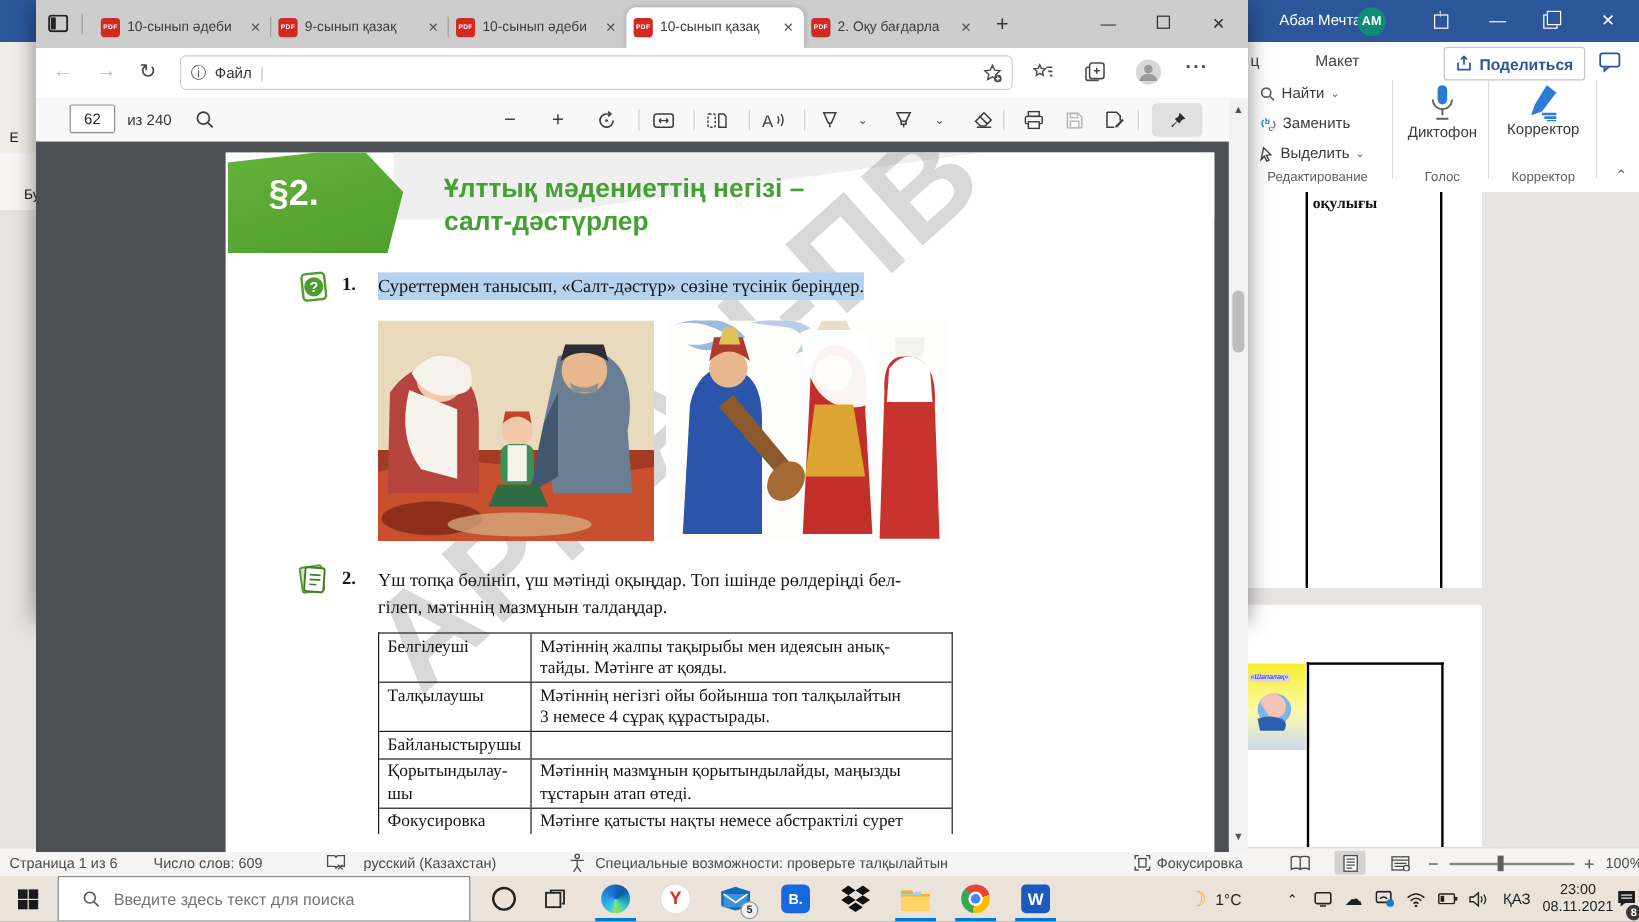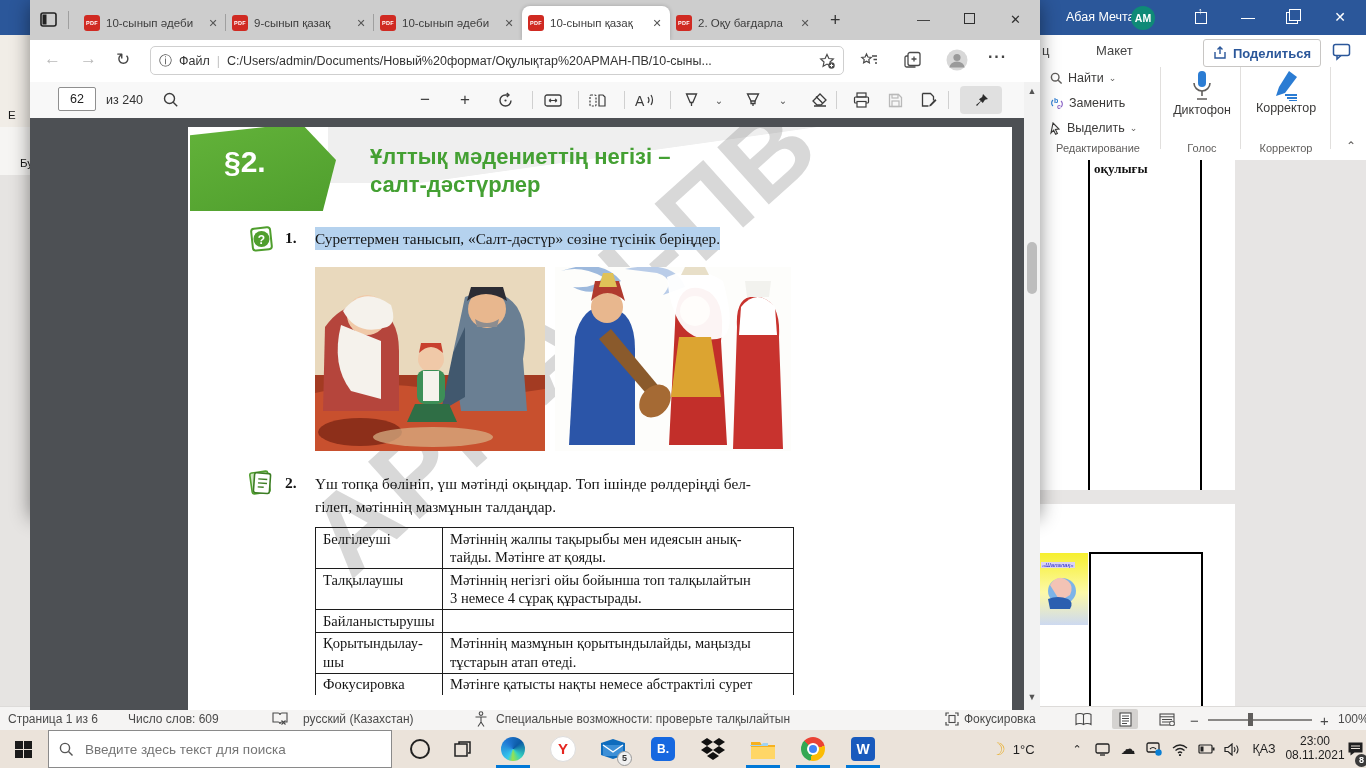--- a/index.html
+++ b/index.html
@@ -88,21 +88,21 @@
   
   #left-strip{left:0;top:35px;width:30px;height:671px;background:#e6e4e2}
   .ls-top{left:0;top:0;width:30px;height:92px;background:#f1ede7}
   .ls-mid{left:0;top:92px;width:30px;height:48px;background:#f6f5f3}
   .ls-txt{font-size:11.5px;color:#1a1a1a}
 
   
   #taskbar{left:0;top:730px;width:1366px;height:38px;background:#ebe3da;z-index:10}
   .tb-cell{top:0;height:38px;display:flex;align-items:center;justify-content:center}
   #tb-search{left:48px;top:0;width:344px;height:38px;background:#fff;border:1px solid #8a8a8a;
-             box-sizing:border-box;display:flex;align-items:center;padding:0 10px;gap:9px}
+             box-sizing:border-box;display:flex;align-items:center;padding:0 20px;gap:9px}
   #tb-search input{border:none;outline:none;font-size:13.5px;color:#444;width:280px;
                    font-family:"Liberation Sans",sans-serif;background:transparent}
   .underline{position:absolute;bottom:0;left:4px;right:4px;height:3px;background:#0078d7}
   .tray-txt{font-size:12px;color:#1f1f1f;white-space:nowrap}
   .badge{position:absolute;border-radius:50%;color:#fff;text-align:center;font-weight:bold}
 </style>
 </head>
 <body>
 
 <div class="abs" id="word-titlebar">
@@ -310,21 +310,20 @@
   </div>
 
   <div class="abs" id="edge-nav">
     <span class="abs nav-arrow" style="left:14px;color:#b9b9b9">←</span>
     <span class="abs nav-arrow" style="left:50px;color:#b9b9b9">→</span>
     <span class="abs nav-arrow" style="left:86px;color:#474747">↻</span>
     <div class="abs addr">
       <span style="color:#555;font-size:13px">ⓘ</span>
       <span>Файл</span>
       <span style="color:#c4c4c4">|</span>
-      <span class="u">C:/Users/admin/Documents/Новый%20формат/Оқулықтар%20АРМАН-ПВ/10-сыны...</span>
       <span style="margin-left:auto">
         <svg width="16" height="16" viewBox="0 0 16 16">
             <path d="m8 1.5 1.9 4 4.4.5-3.3 3 .9 4.3L8 11.1 4.1 13.3 5 9 1.7 6l4.4-.5z" fill="none" stroke="#4a4a4a" stroke-width="1.2"></path>
             <circle cx="12.5" cy="12.5" r="3.2" fill="#4a4a4a"></circle>
             <path d="M12.5 10.8v3.4M10.8 12.5h3.4" stroke="#fff" stroke-width="1"></path>
           </svg>
       </span>
     </div>
     <span class="abs" style="left:830px;top:12px">
       <svg width="18" height="17" viewBox="0 0 18 17">

